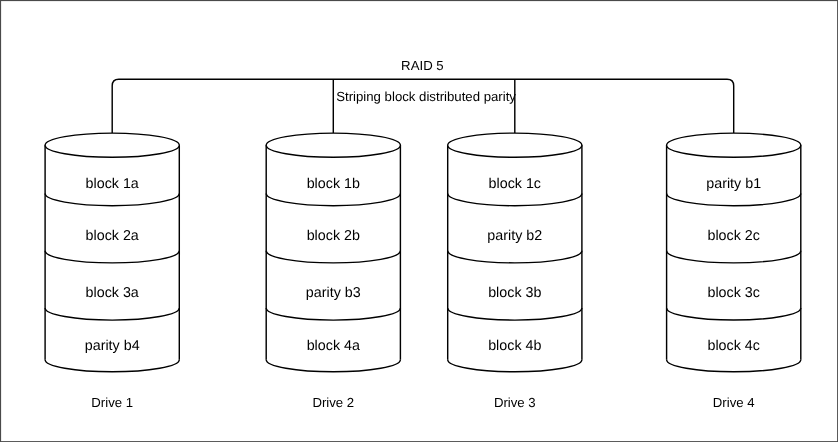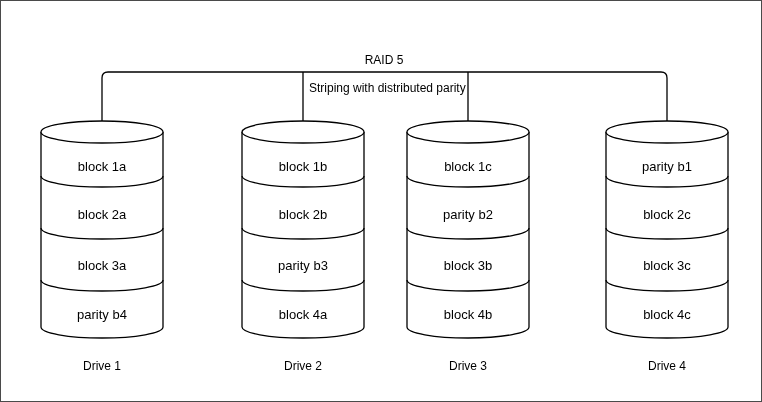--- a/index.html
+++ b/index.html
@@ -38,21 +38,21 @@
     fill: #000000;
   }
   svg .block-label { font-size: 13px; }
   svg .drive-label { font-size: 12px; }
 </style>
 </head>
 <body>
 
 <div class="canvas">
   <div class="title-block"><span>RAID 5</span><br>
-  <span>Striping with distributed parity</span></div>
+  <span>Striping block distributed parity</span></div>
   <svg class="diagram-svg" id="diagram" width="760" height="400" viewBox="0 0 760 400">
       <path d="M 101 121 L 101 77 Q 101 71 107 71 L 660 71 Q 666 71 666 77 L 666 121 M 302 71 L 302 121 M 467 71 L 467 121" fill="none" stroke="#000000" stroke-width="1.3"></path>
       <g>
         <path d="M 40 131 L 40 326 M 162 131 L 162 326" fill="none" stroke="#000000" stroke-width="1.3"></path>
         <ellipse cx="101" cy="131" rx="61" ry="11" fill="#ffffff" stroke="#000000" stroke-width="1.3"></ellipse>
         <path d="M 40 326 A 61 11 0 0 0 162 326" fill="none" stroke="#000000" stroke-width="1.3"></path>
         <path d="M 40 175 A 61 11 0 0 0 162 175" fill="none" stroke="#000000" stroke-width="1.3"></path>
         <path d="M 40 227 A 61 11 0 0 0 162 227" fill="none" stroke="#000000" stroke-width="1.3"></path>
         <path d="M 40 279 A 61 11 0 0 0 162 279" fill="none" stroke="#000000" stroke-width="1.3"></path>
         <text x="101" y="169.5" text-anchor="middle" class="block-label">block 1a</text>

